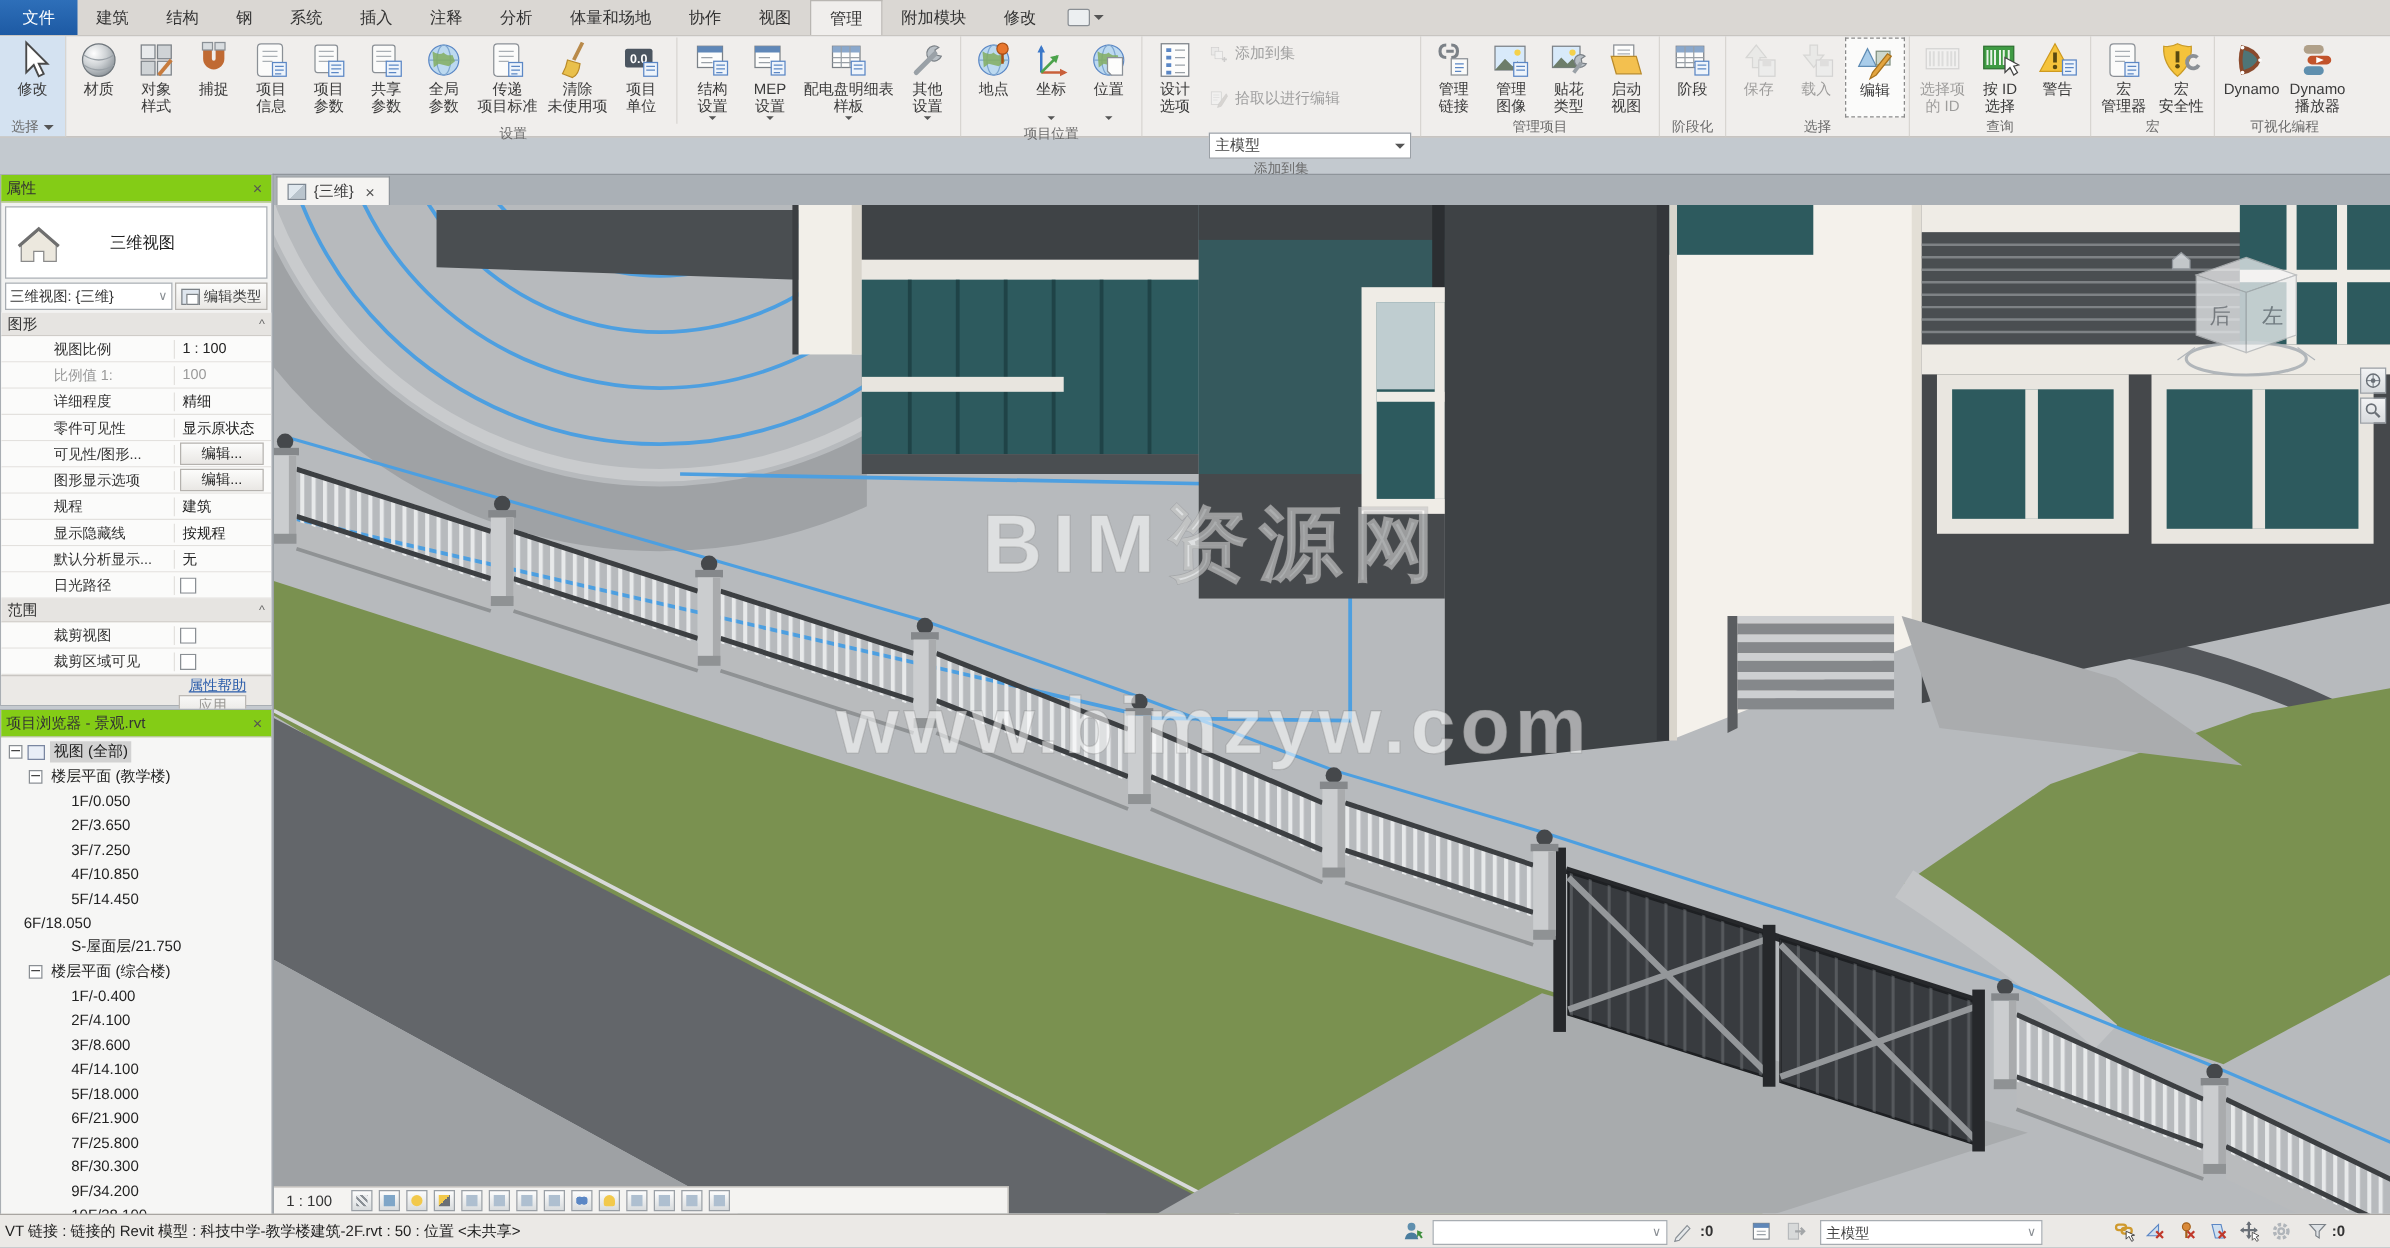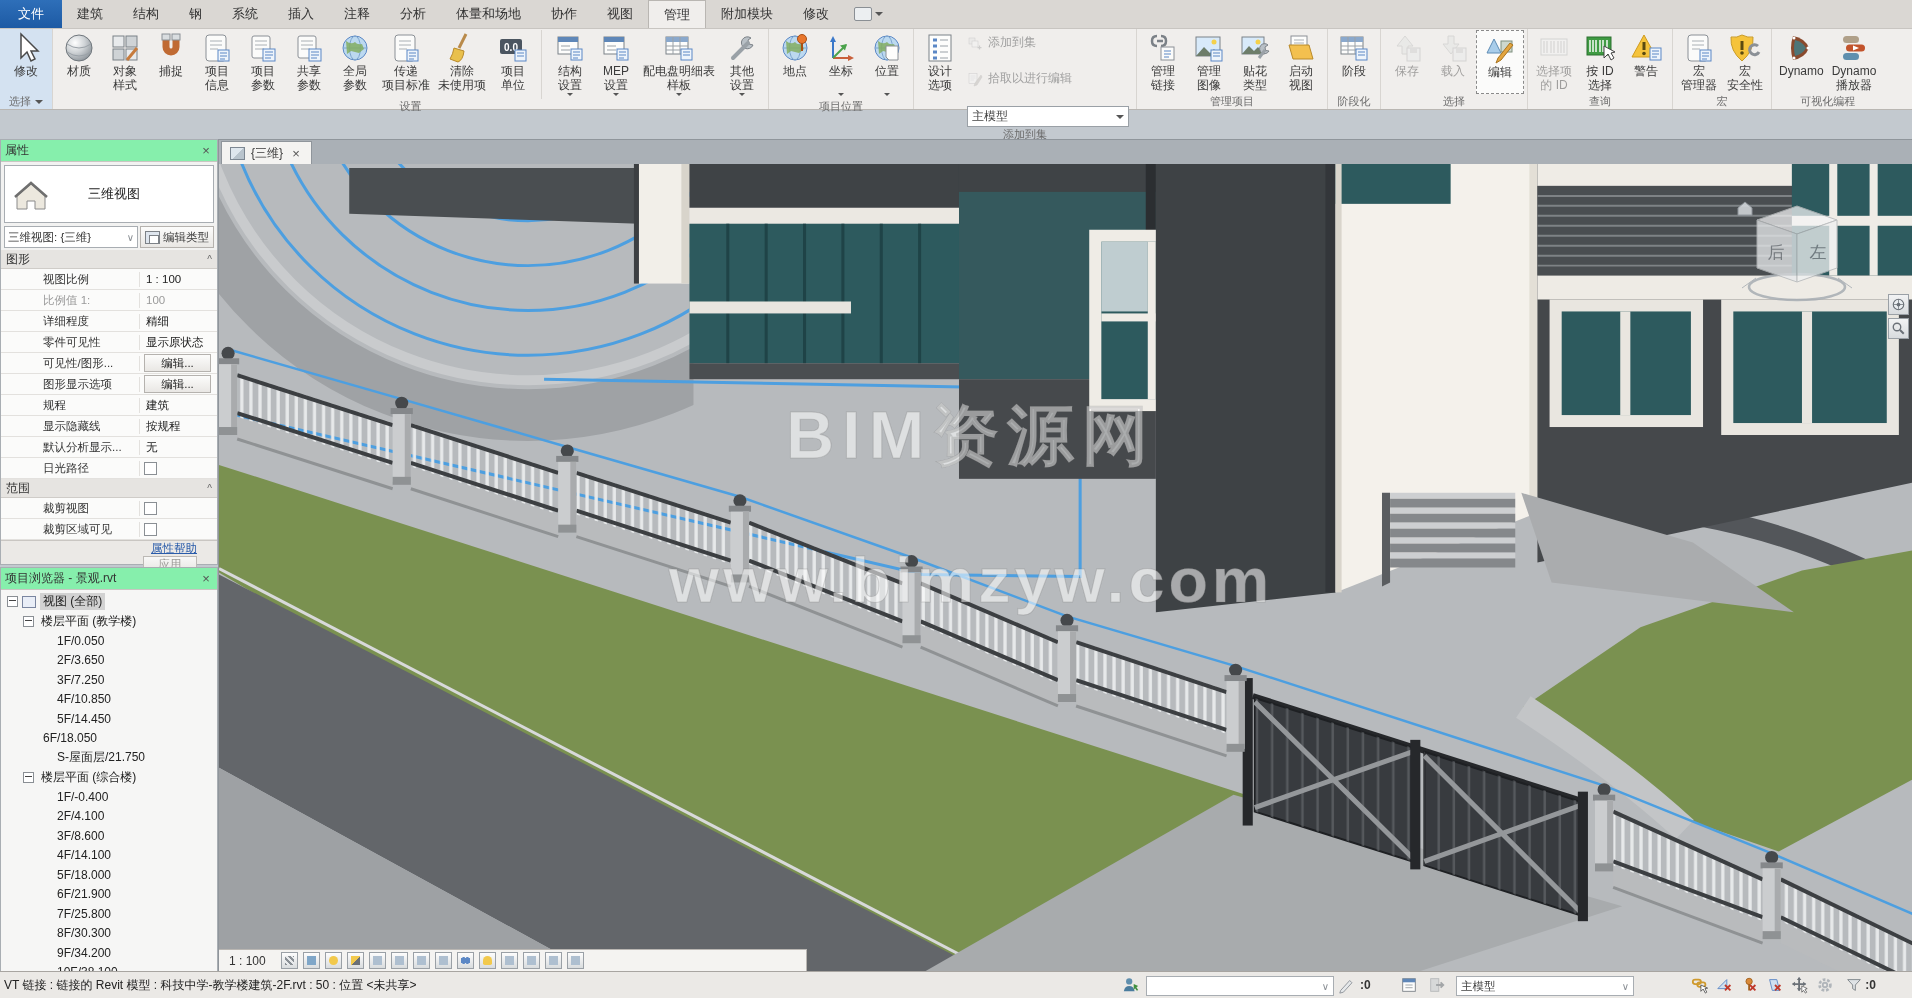--- a/index.html
+++ b/index.html
@@ -35,21 +35,21 @@
   .sbtn{display:flex;align-items:center;gap:5px;font-size:12px;color:#a0a0a0;white-space:nowrap;}
   .sbtn svg{width:16px;height:16px;opacity:.5;filter:grayscale(.9);}
   .rcombo{width:152px;height:19px;border:1px solid #9aa0a6;background:#fff;display:flex;align-items:center;justify-content:space-between;padding:0 4px;font-size:12px;color:#444;}
 
   
   .content{position:absolute;top:139px;left:0;right:0;bottom:26px;display:flex;}
   .leftcol{width:218px;flex:none;display:flex;flex-direction:column;background:#c3c9cf;}
   .panelbox{background:#f2f2f1;border:1px solid #a9aeb3;display:flex;flex-direction:column;}
   .props{height:424px;flex:none;}
   .browser{flex:1;margin-top:2px;}
-  .phead{height:21px;background:#86efac;border-bottom:1px solid #c9c6c2;display:flex;align-items:center;padding:0 4px;font-size:12px;color:#333;}
+  .phead{height:21px;background:#84cc16;border-bottom:1px solid #c9c6c2;display:flex;align-items:center;padding:0 4px;font-size:12px;color:#333;}
   .phead .sp{flex:1;}
   .xbtn{width:14px;text-align:center;color:#555;font-size:13px;cursor:default;}
   .typesel{height:56px;background:#fff;border:1px solid #a8adb2;margin:3px;display:flex;align-items:center;gap:31px;}
   .typesel .tsicon{width:52px;display:flex;justify-content:center;}
   .typesel .tslabel{font-size:13px;color:#222;}
   .selrow{height:22px;display:flex;align-items:center;gap:2px;padding:0 3px 2px 3px;}
   .pcombo{flex:1;height:20px;border:1px solid #a8adb2;background:#fff;display:flex;align-items:center;justify-content:space-between;padding:0 3px;font-size:11.5px;color:#333;}
   .etbtn{height:20px;border:1px solid #b5b2ae;background:linear-gradient(#fcfcfb,#e9e7e4);display:flex;align-items:center;gap:3px;padding:0 4px;font-size:11.5px;white-space:nowrap;}
   .etic{width:13px;height:11px;border:1px solid #7d8287;background:#dfe6ee;position:relative;}
   .etic::after{content:"";position:absolute;left:3px;top:3px;width:8px;height:7px;border:1px solid #7d8287;background:#fff;}
@@ -916,21 +916,21 @@
 
               <span class="tlabel">4F/10.850</span>
             </div>
 
             <div class="titem" style="padding-left: 38px;">
               <span class="twisty"></span>
 
               <span class="tlabel">5F/14.450</span>
             </div>
 
-            <div class="titem" style=" margin-left: 24px;">
+            <div class="titem" style="">
               <span class="twisty"></span>
 
               <span class="tlabel">6F/18.050</span>
             </div>
 
             <div class="titem" style="padding-left: 38px;">
               <span class="twisty"></span>
 
               <span class="tlabel">S-屋面层/21.750</span>
             </div>

